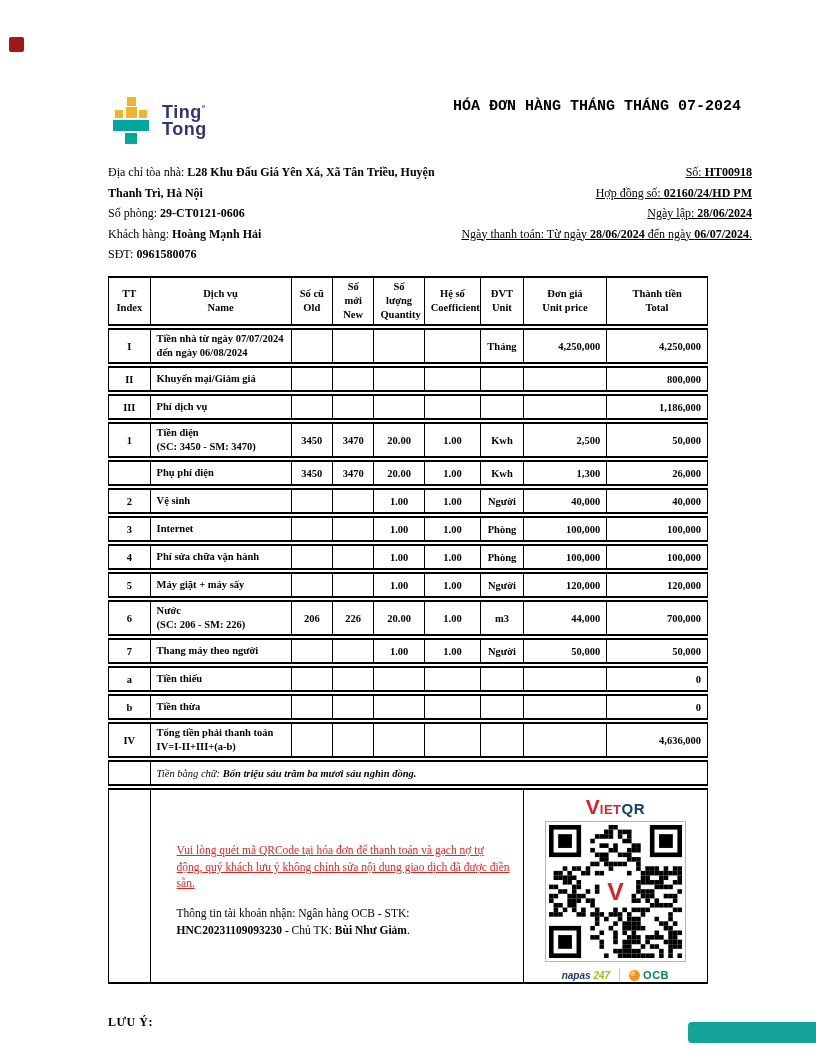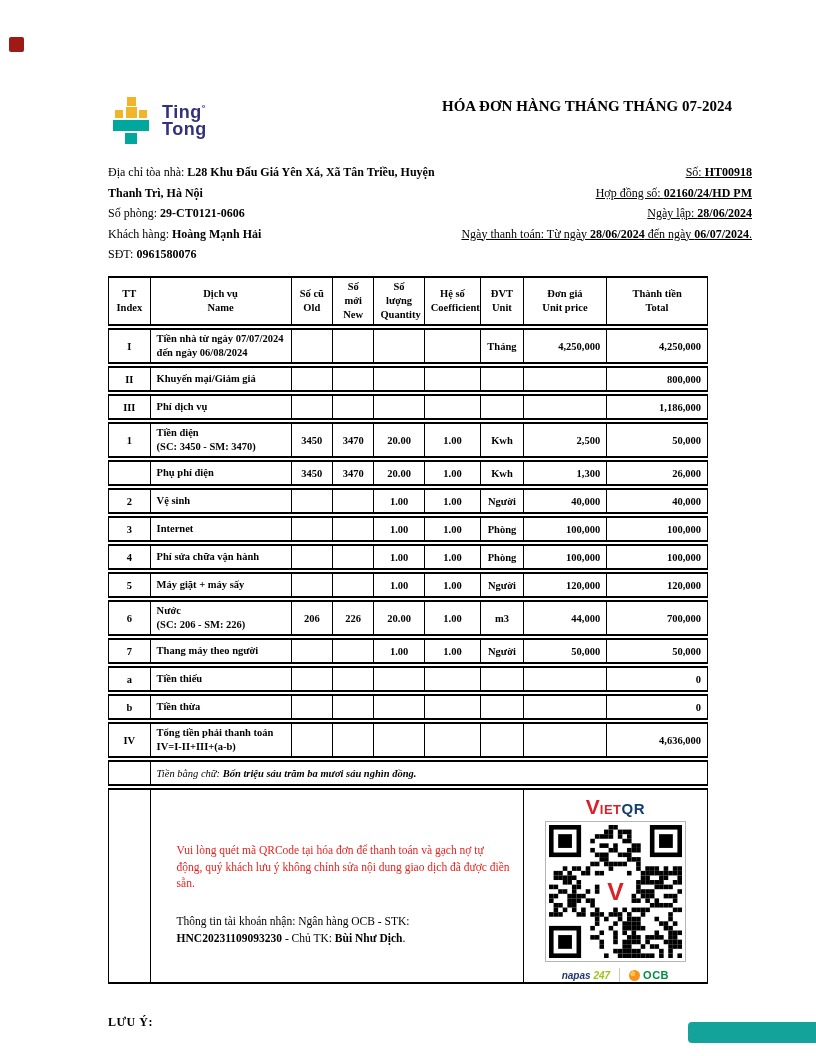--- a/index.html
+++ b/index.html
@@ -13,21 +13,21 @@
               background:#14a39a; border-radius:4px 0 0 4px; }
 
   .content { position:absolute; left:108px; top:0; width:694px; }
 
   .header { display:flex; justify-content:space-between; align-items:flex-start;
             width:644px; margin-top:97px; }
   .logo { display:flex; align-items:flex-start; gap:8px; }
   .logo-text { font-family:"Liberation Sans", sans-serif; font-weight:bold;
                font-size:18px; line-height:0.95; color:#34327a; letter-spacing:0.5px; padding-top:7px; }
   .logo-tm { font-size:9px; vertical-align:super; }
-  .doc-title { width:310px; text-align:left; font-weight:bold; font-size:15px; line-height:1.3; }
+  .doc-title { width:310px; text-align:center; font-weight:bold; font-size:15px; line-height:1.3;font-family:Liberation Mono, monospace; }
 
   .info { display:flex; width:644px; margin-top:13px; font-size:12px; line-height:20.5px; }
   .info-left { width:352px; }
   .info-right { flex:1; text-align:right;text-decoration:underline; }
   .b { font-weight:bold; }
 
   table.inv { margin-top:9px; width:600px; border-collapse:separate; border-spacing:0 2px;
               table-layout:fixed; font-size:10.5px; }
   .inv th, .inv td { border-top:2px solid #000; border-bottom:2px solid #000;
                      border-right:1px solid #000; padding:2px 6px; vertical-align:middle;
@@ -39,21 +39,21 @@
   td.c0 { text-align:center; font-weight:bold; }
   td.c1 { text-align:left; font-weight:bold; white-space:pre-line; line-height:1.3; }
   td.c2, td.c3, td.c4, td.c5, td.c6 { text-align:center; font-weight:bold; }
   td.c7, td.c8 { text-align:right; font-weight:bold; }
   tr.words-row td { font-size:10.5px; }
   .words-cell { font-style:italic; }
   .words-cell .b { font-weight:bold; }
 
   tr.qr-row { height:192px; }
   td.qr-text-cell { vertical-align:top; padding:52px 12px 0 26px; font-size:11.5px; line-height:1.45; }
-  .notice-red { color:#e8231f; margin-bottom:21px; }
+  .notice-red { color:#e8231f; margin-bottom:13px;text-decoration:underline; }
   td.qr-code-cell { vertical-align:top; padding:6px 0 0 0; text-align:center; }
   .qr-card { display:inline-flex; flex-direction:column; align-items:center; }
   .vietqr-logo { font-family:"Liberation Sans", sans-serif; font-weight:bold; line-height:1;
                  margin-bottom:4px; }
   .vq-v { color:#d8232a; font-size:21px; }
   .vq-iet { color:#d8232a; font-size:13px; letter-spacing:0.5px; }
   .vq-qr { color:#123f6d; font-size:15px; letter-spacing:0.5px; }
   .qr-frame { border:1px solid #b5b5b5; padding:3px; background:#fff; line-height:0; }
   .banks-row { display:flex; align-items:center; gap:9px; margin-top:6px;
                font-family:"Liberation Sans", sans-serif; }
@@ -324,21 +324,21 @@
             <td class="c8">4,636,000</td>
           </tr>
           <tr class="words-row" id="words-row">
           <td class="c0"></td>
           <td class="words-cell" colspan="8"><span>Tiền bằng chữ: </span><span class="b">Bốn triệu sáu trăm ba mươi sáu nghìn đồng.</span></td>
         </tr>
         <tr class="qr-row">
           <td class="c0"></td>
           <td class="qr-text-cell" colspan="6">
             <div class="notice-red">Vui lòng quét mã QRCode tại hóa đơn để thanh toán và gạch nợ tự động, quý khách lưu ý không chỉnh sửa nội dung giao dịch đã được điền sẵn.</div>
-            <div><span>Thông tin tài khoản nhận: Ngân hàng OCB - STK: </span><span class="b">HNC20231109093230</span><span> - Chủ TK: </span><span class="b">Bùi Như Dịch</span><span>.</span></div>
+            <div><span>Thông tin tài khoản nhận: Ngân hàng OCB - STK: </span><span class="b">HNC20231109093230</span><span> - Chủ TK: </span><span class="b">Bùi Như Giảm</span><span>.</span></div>
           </td>
           <td class="qr-code-cell" colspan="2">
             <div class="qr-card">
               <div class="vietqr-logo"><span class="vq-v">V</span><span class="vq-iet">IET</span><span class="vq-qr">QR</span></div>
               <div class="qr-frame" id="qr-box"><svg viewBox="0 0 145 145" width="133" height="133" fill="#000">
                     <rect x="65" y="0" width="5" height="5"></rect>
                     <rect x="70" y="0" width="5" height="5"></rect>
                     <rect x="60" y="5" width="5" height="5"></rect>
                     <rect x="65" y="5" width="5" height="5"></rect>
                     <rect x="75" y="5" width="5" height="5"></rect>

